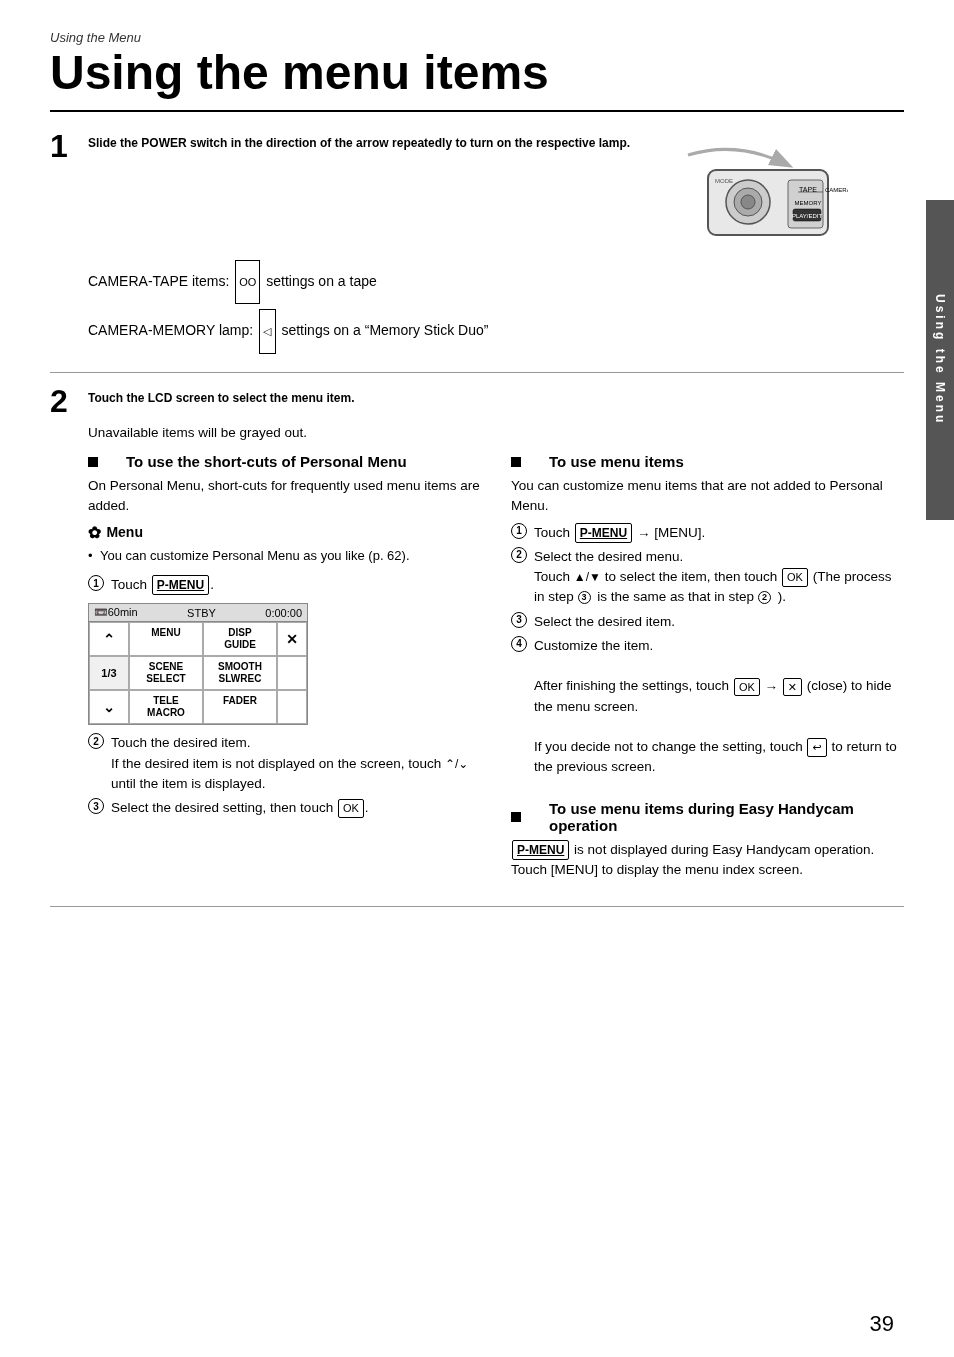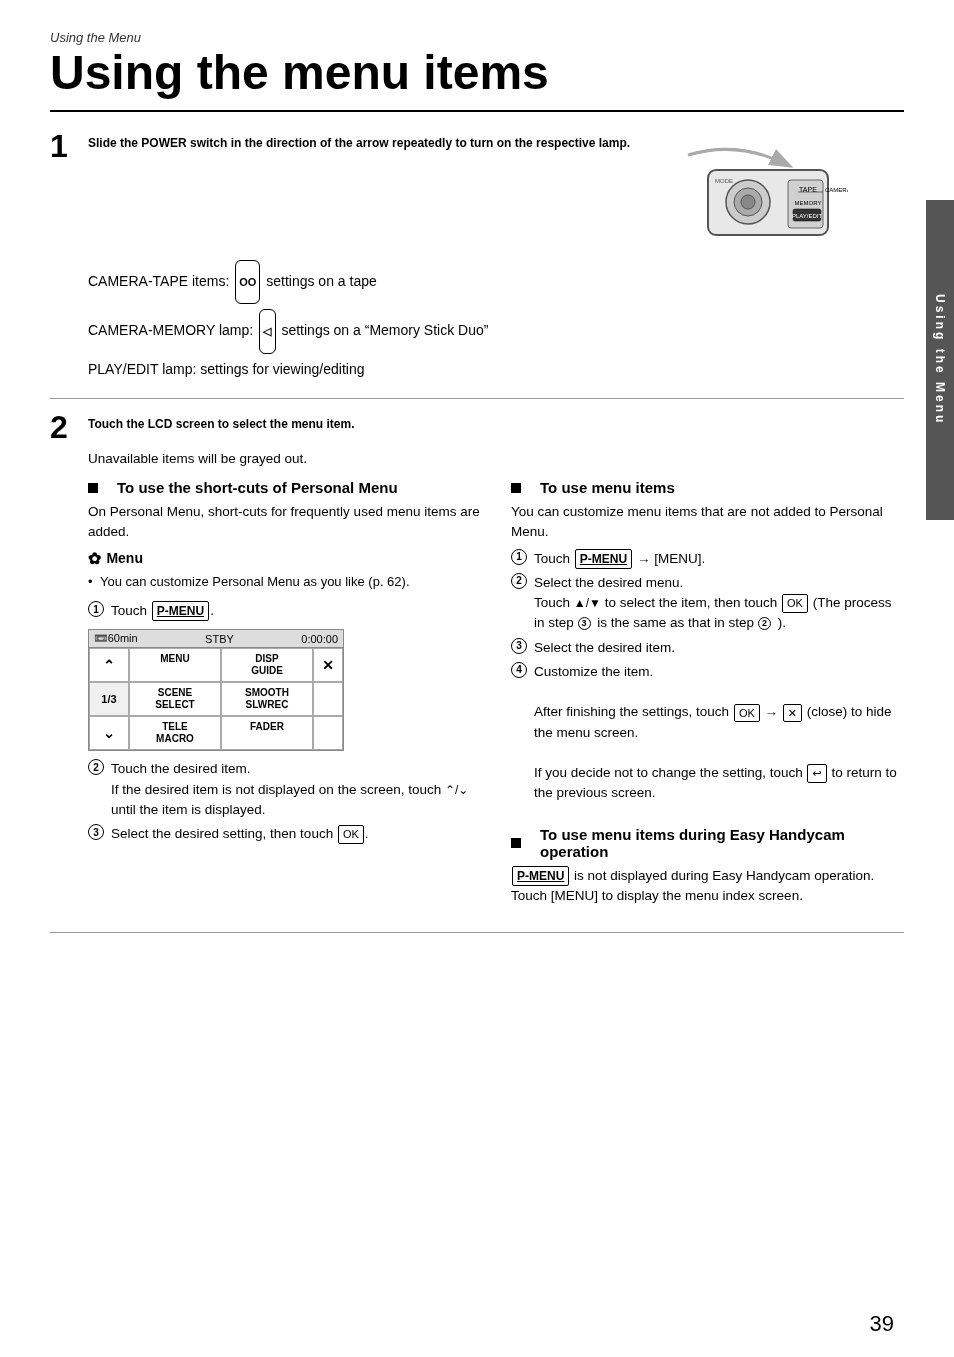--- a/index.html
+++ b/index.html
@@ -63,26 +63,26 @@
       flex-shrink: 0;
     }
     .lamp-item {
       font-size: 14px;
       margin-bottom: 5px;
       line-height: 1.5;
     }
     .lamp-icon {
       display: inline-block;
       border: 1.5px solid #000;
-      border-radius: 6px;
+      border-radius: 0;
       padding: 13px 3px;
       font-size: 11px;
       vertical-align: middle;
       margin: 0 2px;
-      font-weight: bold;
+      font-weight: normal;
     }
     .divider {
       border: none;
       border-top: 1.5px solid #999;
       margin: 12px 0;
     }
     .two-col {
       display: flex;
       gap: 30px;
       margin-top: 10px;
@@ -92,21 +92,21 @@
     }
     .col-right {
       flex: 1;
     }
     .subsection-title {
       font-size: 15px;
       font-weight: bold;
       margin-bottom: 6px;
       display: flex;
       align-items: center;
-      gap: 15px;
+      gap: 24px;
     }
     .black-square {
       display: inline-block;
       width: 10px;
       height: 10px;
       background: #000;
       margin-right: 4px;
       flex-shrink: 0;
     }
     .body-text {
@@ -156,21 +156,21 @@
       margin-bottom: 4px;
       display: flex;
       align-items: flex-start;
       gap: 4px;
     }
     .step-item-text {
       flex: 1;
     }
     .menu-screen {
       border: 1.5px solid #888;
-      width: 256px;
+      width: 220px;
       margin: 8px 0;
       background: #fff;
     }
     .menu-topbar {
       display: flex;
       justify-content: space-between;
       align-items: center;
       background: #ddd;
       padding: 2px 5px;
       font-size: 11px;
@@ -317,24 +317,20 @@
       <div class="lamp-item">
         <span>CAMERA-TAPE items:</span>
         <span class="lamp-icon">OO</span>
         <span>settings on a tape</span>
       </div>
       <div class="lamp-item">
         <span>CAMERA-MEMORY lamp:</span>
         <span class="lamp-icon">◁</span>
         <span>settings on a “Memory Stick Duo”</span>
       </div>
-      <div class="lamp-item">
-        <span>PLAY/EDIT lamp:</span>
-        <span>settings for viewing/editing</span>
-      </div>
     </div>
   </div>
 
   <hr class="divider">
 
   <div class="step-block">
     <div class="step-header">
       <div class="step-num">2</div>
       <div class="step-title">Touch the LCD screen to select the menu item.</div>
     </div>

